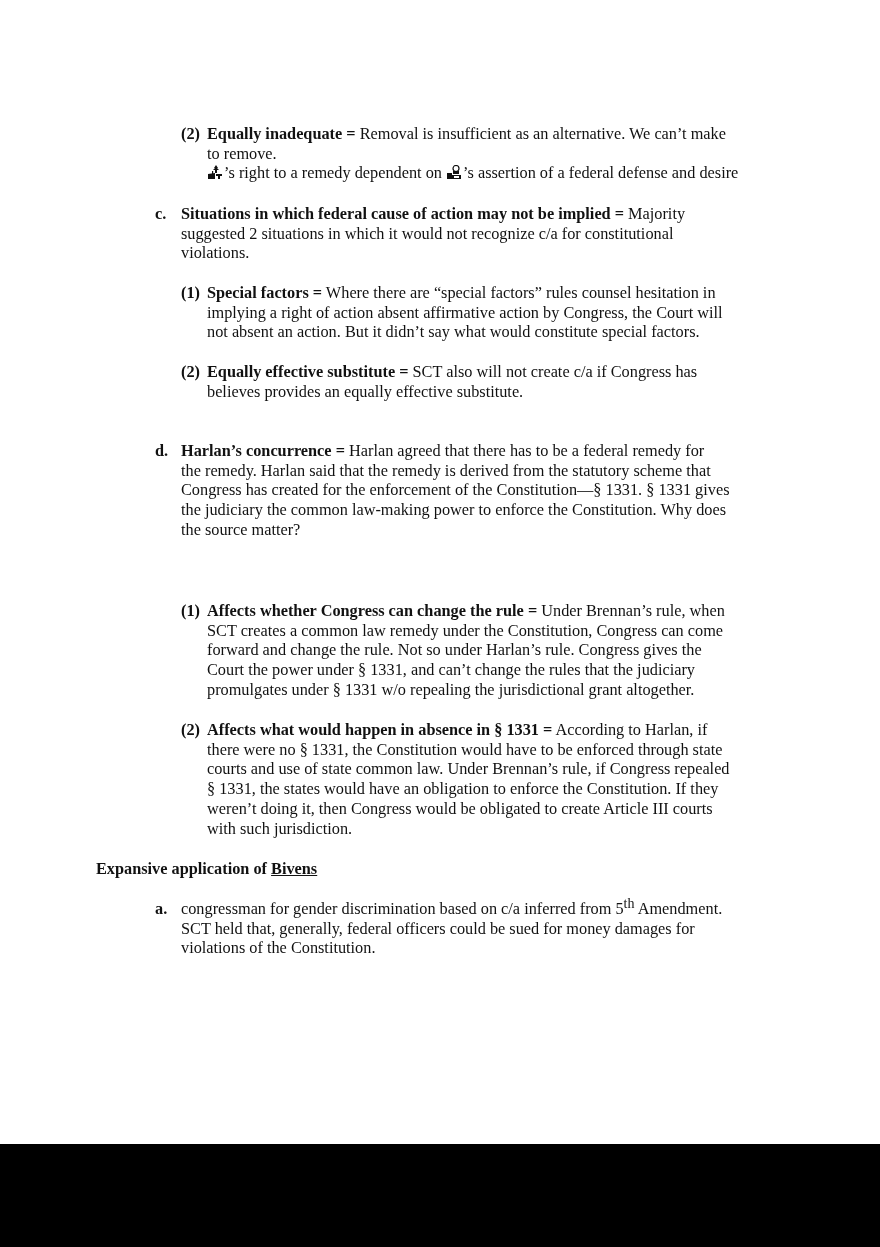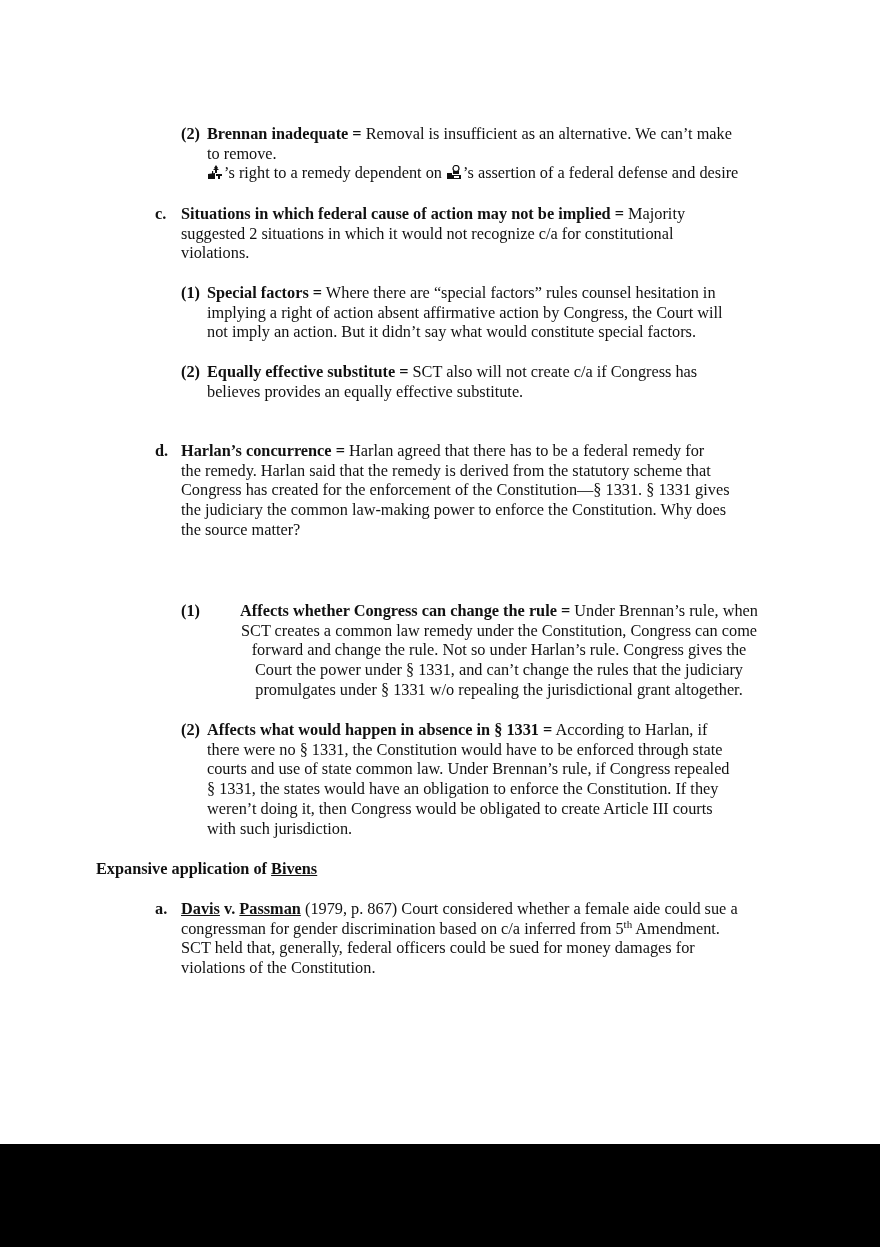--- a/index.html
+++ b/index.html
@@ -40,21 +40,21 @@
     .marker {
       position: absolute;
       font-weight: bold;
     }
     .text {
       display: block;
     }
     b { font-weight: bold; }
     i { font-style: italic; }
     u { text-decoration: underline; }
-    sup { font-size: 11px; line-height: 0; vertical-align: 6px; }
+    sup { font-size: 14px; line-height: 0; vertical-align: 6px; }
     .glyph {
       display: inline-block;
       width: 17px;
       height: 15px;
       vertical-align: -2px;
       margin-right: 0px;
     }
     .glyph svg { width: 17px; height: 15px; display: block; }
 
     
@@ -73,21 +73,21 @@
     #blk-c2 { left: 181px; top: 362px; width: 600px; }
     #blk-c2 .marker { left: 0; top: 0; }
     #blk-c2 .text { padding-left: 26px; }
 
     #blk-d { left: 155px; top: 441px; width: 630px; }
     #blk-d .marker { left: 0; top: 0; }
     #blk-d .text { padding-left: 26px; }
 
     #blk-d1 { left: 181px; top: 601px; width: 610px; }
     #blk-d1 .marker { left: 0; top: 0; }
-    #blk-d1 .text { padding-left: 26px; text-align: center; }
+    #blk-d1 .text { padding-left: 26px; }
 
     #blk-d2 { left: 181px; top: 720px; width: 610px; }
     #blk-d2 .marker { left: 0; top: 0; }
     #blk-d2 .text { padding-left: 26px; }
 
     #heading-expansive { left: 96px; top: 859px; width: 600px; font-weight: bold; }
 
     #blk-a { left: 155px; top: 899px; width: 630px; }
     #blk-a .marker { left: 0; top: 0; }
     #blk-a .text { padding-left: 26px; }
@@ -95,21 +95,21 @@
     .line { display: block; white-space: nowrap; }
   </style>
 </head>
 <body>
 
 <div class="page">
 
   <div class="block" id="blk-removal">
     <span class="marker">(2)</span>
     <span class="text">
-      <span class="line"><b>Brennan inadequate =</b><span> Removal is insufficient as an alternative.  We can’t make</span></span>
+      <span class="line"><b>Equally inadequate =</b><span> Removal is insufficient as an alternative.  We can’t make</span></span>
       <span class="line">to remove.</span>
       <span class="line"><span class="glyph"><svg viewBox="0 0 17 15">
               <path d="M9 0 L11 3 L10 3 L12 5 L10 5 L10 8 L8 8 L8 5 L6 5 L8 3 L7 3 Z" fill="#111"></path>
               <rect x="5" y="6" width="1.2" height="3" fill="#111"></rect>
               <path d="M1 9 L8 8 L8 14 L1 14 Z" fill="#111"></path>
               <path d="M9 9 L15 9 L15 11 L13 11 L13 14 L11 14 L11 11 L9 11 Z" fill="#111"></path>
             </svg></span><span>’s right to a remedy dependent on </span><span class="glyph"><svg viewBox="0 0 17 15">
               <circle cx="10" cy="3.5" r="3" fill="none" stroke="#111" stroke-width="1.2"></circle>
               <path d="M7 6 L13 6 L13 9 L7 9 Z" fill="#111"></path>
               <path d="M1 8 L6 8 L6 14 L1 14 Z" fill="#111"></path>
@@ -126,21 +126,21 @@
       <span class="line">suggested 2 situations in which it would not recognize c/a for constitutional</span>
       <span class="line">violations.</span>
     </span>
   </div>
 
   <div class="block" id="blk-c1">
     <span class="marker">(1)</span>
     <span class="text">
       <span class="line"><b>Special factors =</b><span> Where there are “special factors” rules counsel hesitation in</span></span>
       <span class="line">implying a right of action absent affirmative action by Congress, the Court will</span>
-      <span class="line">not imply an action.  But it didn’t say what would constitute special factors.</span>
+      <span class="line">not absent an action.  But it didn’t say what would constitute special factors.</span>
     </span>
   </div>
 
   <div class="block" id="blk-c2">
     <span class="marker">(2)</span>
     <span class="text">
       <span class="line"><b>Equally effective substitute =</b><span> SCT also will not create c/a if Congress has</span></span>
       <span class="line">believes provides an equally effective substitute.</span>
     </span>
   </div>
@@ -179,21 +179,20 @@
     </span>
   </div>
 
   <div class="block" id="heading-expansive">
     <span>Expansive application of </span><u>Bivens</u>
   </div>
 
   <div class="block" id="blk-a">
     <span class="marker">a.</span>
     <span class="text">
-      <span class="line"><b><u>Davis</u><span> v. </span><u>Passman</u></b><span> (1979, p. 867) Court considered whether a female aide could sue a</span></span>
       <span class="line"><span>congressman for gender discrimination based on c/a inferred from 5</span><sup>th</sup><span> Amendment.</span></span>
       <span class="line">SCT held that, generally, federal officers could be sued for money damages for</span>
       <span class="line">violations of the Constitution.</span>
     </span>
   </div>
 
 </div>
 
 <div class="bottom-band"></div>
 

